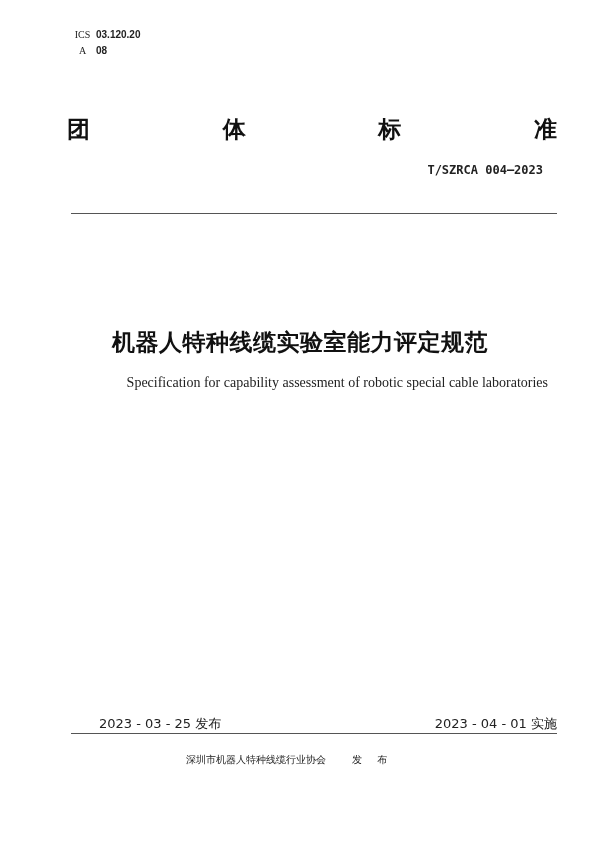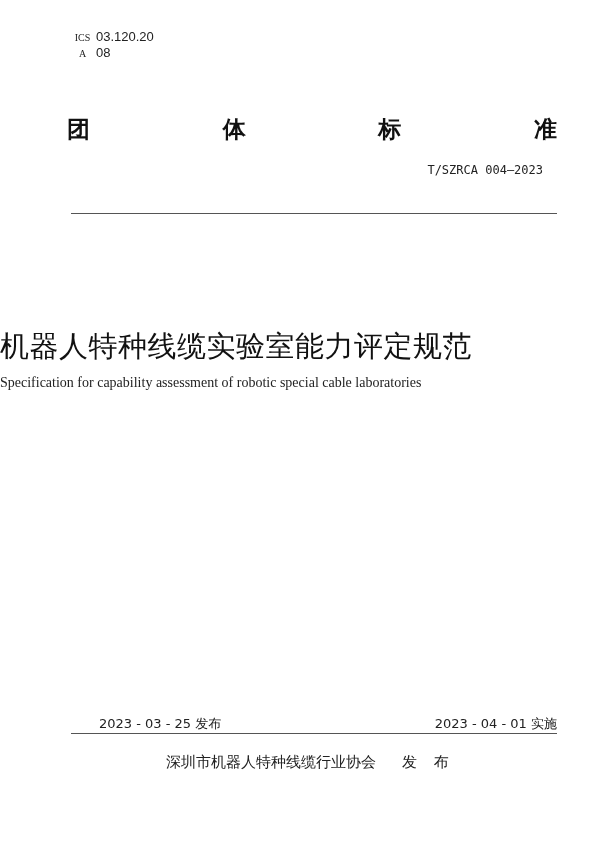--- a/index.html
+++ b/index.html
@@ -1,28 +1,28 @@
 <!DOCTYPE html>
 <html><head>
 <meta charset="utf-8">
 <style>
   html, body { margin:0; padding:0; background:#ffffff; }
   body { width:600px; height:848px; position:relative; overflow:hidden; color:#1a1a1a; font-family:"DejaVu Sans", sans-serif; }
   .abs { position:absolute; }
   .meta { left:69px; font-size:10px; font-family:"Liberation Serif", serif; color:#222; }
   .meta .k { display:inline-block; width:27px;text-align:center; }
-  .meta .v { font-family:"Liberation Sans", sans-serif; font-size:13px; }
+  .meta .v { font-family:"Liberation Sans", sans-serif; font-size:10px;font-weight:bold; }
   .std-title { left:67px; top:114px; width:490px; display:flex; justify-content:space-between; font-size:23px; font-weight:bold; letter-spacing:0; color:#111; }
-  .std-code { right:57px; top:163px; font-size:12px; font-family:"DejaVu Sans Mono", monospace; color:#222; }
+  .std-code { right:57px; top:163px; font-size:12px; font-family:"DejaVu Sans Mono", monospace; color:#222;font-weight:bold; }
   .rule { left:71px; width:486px; height:1px; background:#555; }
-  .title-cn { left:0; width:600px; top:327px; text-align:left; font-size:29px; font-weight:normal; color:#111; letter-spacing:0.5px; }
-  .title-en { left:0; width:548px; top:375px; text-align:left; font-size:14px; font-family:"Liberation Serif", serif; color:#222; }
+  .title-cn { left:0; width:600px; top:327px; text-align:center; font-size:23px; font-weight:bold; color:#111; letter-spacing:0.5px; }
+  .title-en { left:0; width:548px; top:375px; text-align:right; font-size:14px; font-family:"Liberation Serif", serif; color:#222; }
   .date-l { left:71px; top:715px; font-size:13px; color:#222;margin-left:28px; }
   .date-r { right:43px; top:715px; font-size:13px; color:#222;margin-left:16px; }
-  .issuer { left:166px; top:753px; font-size:15px; color:#222; }
+  .issuer { left:186px; top:753px; font-size:10px; color:#222; }
   .issuer .pub { margin-left:26px; letter-spacing:6px; }
 </style>
 </head>
 <body>
 
 <div class="abs meta" style="top:29px;">
   <span class="k">ICS</span><span class="v">03.120.20</span>
 </div>
 <div class="abs meta" style="top:45px;">
   <span class="k">A</span><span class="v">08</span>

